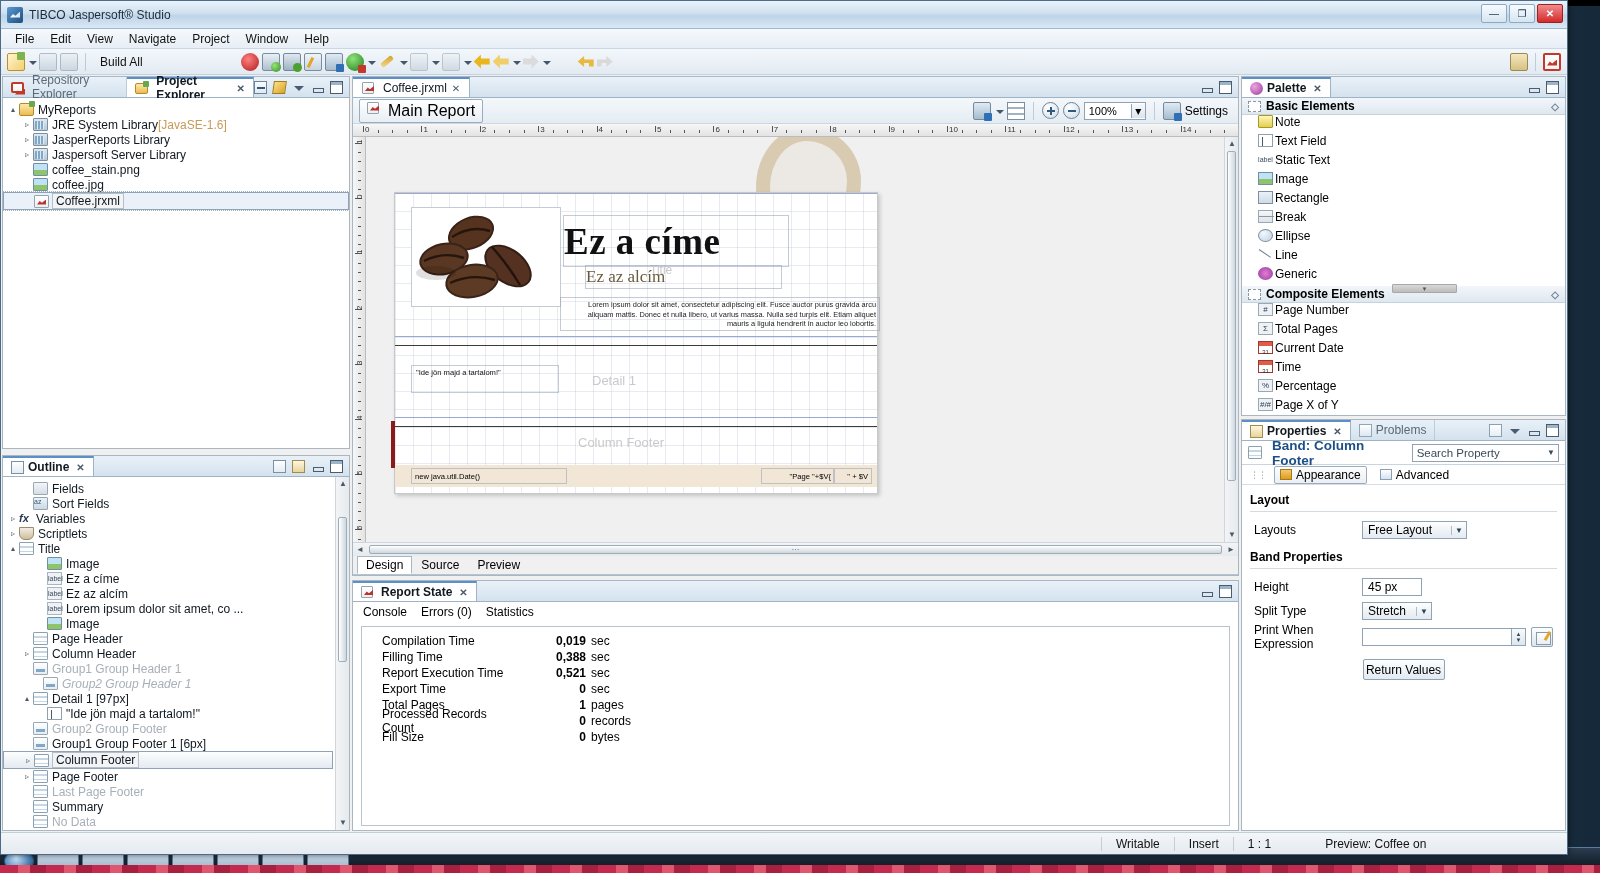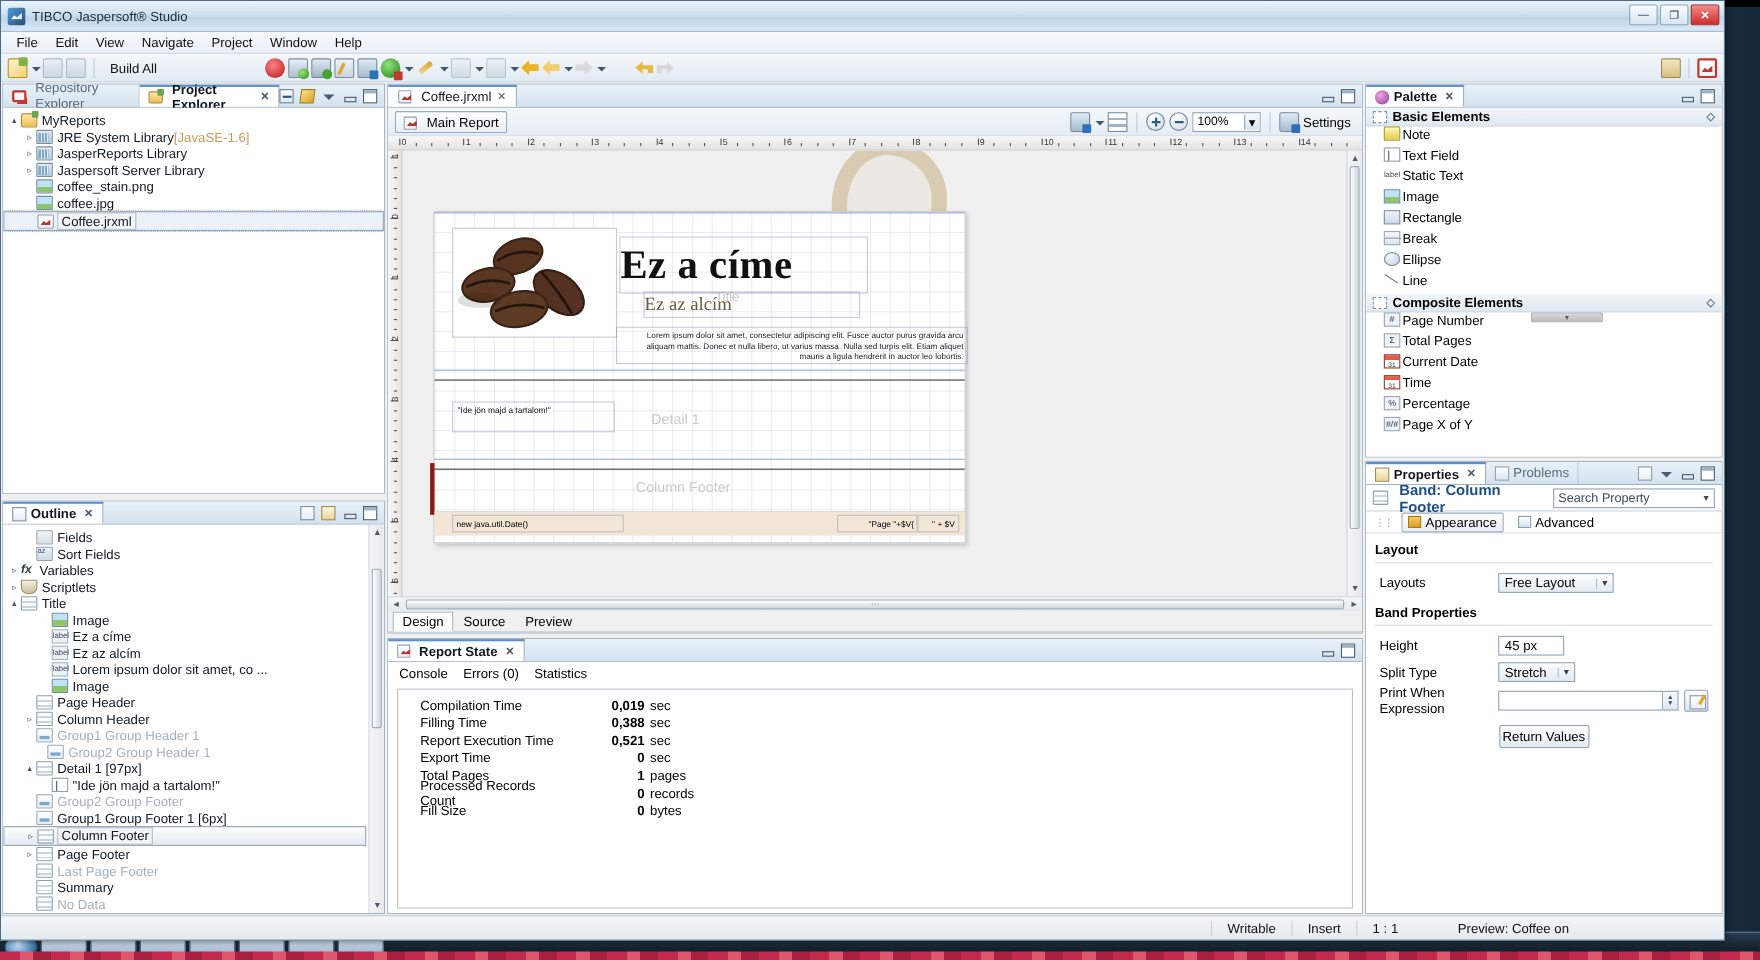--- a/index.html
+++ b/index.html
@@ -152,21 +152,21 @@
   .vscroll .ar { position:absolute; left:2px; width:10px; height:10px; color:#4a5a68; font-size:8px;
     text-align:center; line-height:10px; }
 
   
   .editor-tabs { height:21px; display:flex; background:linear-gradient(180deg,#e9f1f8,#d4e2ee);
     border-bottom:1px solid #9fb3c6; position:relative; }
   .etab { display:flex;align-items:center;gap:5px;padding:0 9px;font-size:12px;background:#fff;
     border-top:2px solid #5b8fc7;border-right:1px solid #9fb3c6;color:#101820;}
   .editor-tool { height:26px; display:flex; align-items:center; gap:4px; padding:0 6px;
     background:linear-gradient(180deg,#f4f8fb,#e4ecf3); border-bottom:1px solid #cbd8e3;}
-  .mainreport-btn { display:flex;align-items:flex-end;gap:5px;font-size:12px;padding:2px 7px;
+  .mainreport-btn { display:flex;align-items:flex-start;gap:5px;font-size:16px;padding:2px 7px;
     background:linear-gradient(180deg,#ffffff,#e8eef4); border:1px solid #9aadbe; border-radius:2px; }
   .zoombox { display:flex; align-items:center; border:1px solid #8fa3b4; background:#fff; height:18px; }
   .zoombox input { border:0; width:46px; font-size:11px; padding-left:4px; outline:none; font-family:inherit;}
   .zoombox .cav { width:14px; display:flex;align-items:center;justify-content:center;
     background:linear-gradient(180deg,#f6f9fc,#dbe5ee); border-left:1px solid #8fa3b4; }
   .zbtn { width:17px;height:17px;border-radius:50%;border:1px solid #6e8396; position:relative;
     background:radial-gradient(circle at 35% 30%,#ffffff,#cddbe8);}
   .zbtn:after{content:"";position:absolute;left:4px;top:7px;width:8px;height:2px;background:#2f5a80;}
   .zbtn.plus:before{content:"";position:absolute;left:7px;top:4px;width:2px;height:8px;background:#2f5a80;}
 
@@ -486,21 +486,21 @@
               <div class="trow" style="padding-left: 18px;">
                 <span class="tw">▹</span>
                 <span class="tico ic-band"></span>
                 <span class="tlabel">Column Header</span>
               </div>
               <div class="trow" style="padding-left: 18px;">
                 <span class="tw"></span>
                 <span class="tico ic-groupband"></span>
                 <span class="tlabel dim">Group1 Group Header 1</span>
               </div>
-              <div class="trow" style="padding-left: 28px;">
+              <div class="trow" style="padding-left: 28px; font-style: italic;">
                 <span class="tw"></span>
                 <span class="tico ic-groupband"></span>
                 <span class="tlabel dim">Group2 Group Header 1</span>
               </div>
               <div class="trow" style="padding-left: 18px;">
                 <span class="tw">▴</span>
                 <span class="tico ic-band"></span>
                 <span class="tlabel">Detail 1 [97px]</span>
               </div>
               <div class="trow" style="padding-left: 32px;">
@@ -920,20 +920,24 @@
                 <span>Break</span>
               </div>
               <div class="pal-item">
                 <span class="pal-ico pi-ell"></span>
                 <span>Ellipse</span>
               </div>
               <div class="pal-item">
                 <span class="pal-ico pi-line"></span>
                 <span>Line</span>
               </div>
+              <div class="pal-item">
+                <span class="pal-ico pi-generic"></span>
+                <span>Generic</span>
+              </div>
               <div class="pal-group-hdr">
                 <span style="width: 13px; height: 11px; border: 1px dashed rgb(138, 152, 166); background: rgb(255, 255, 255);"></span>
                 <span>Composite Elements</span>
                 <span class="chev">◇</span>
               </div>
               <div class="pal-item">
                 <span class="pal-ico pi-box">#</span>
                 <span>Page Number</span>
               </div>
               <div class="pal-item">

